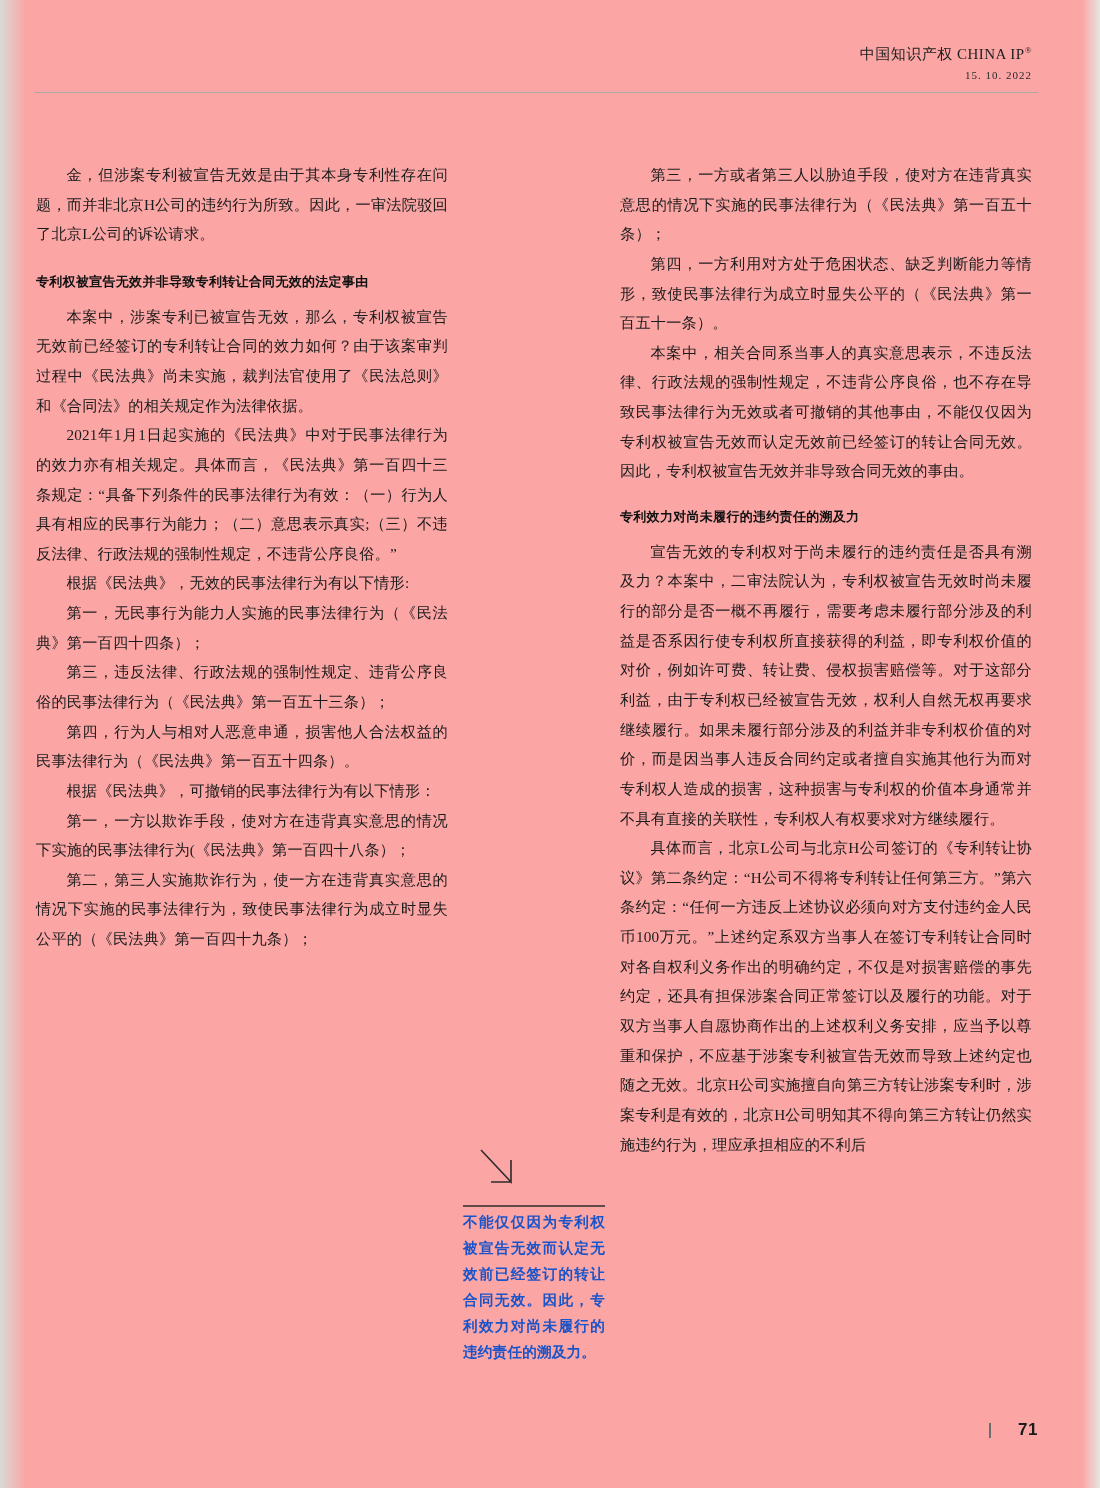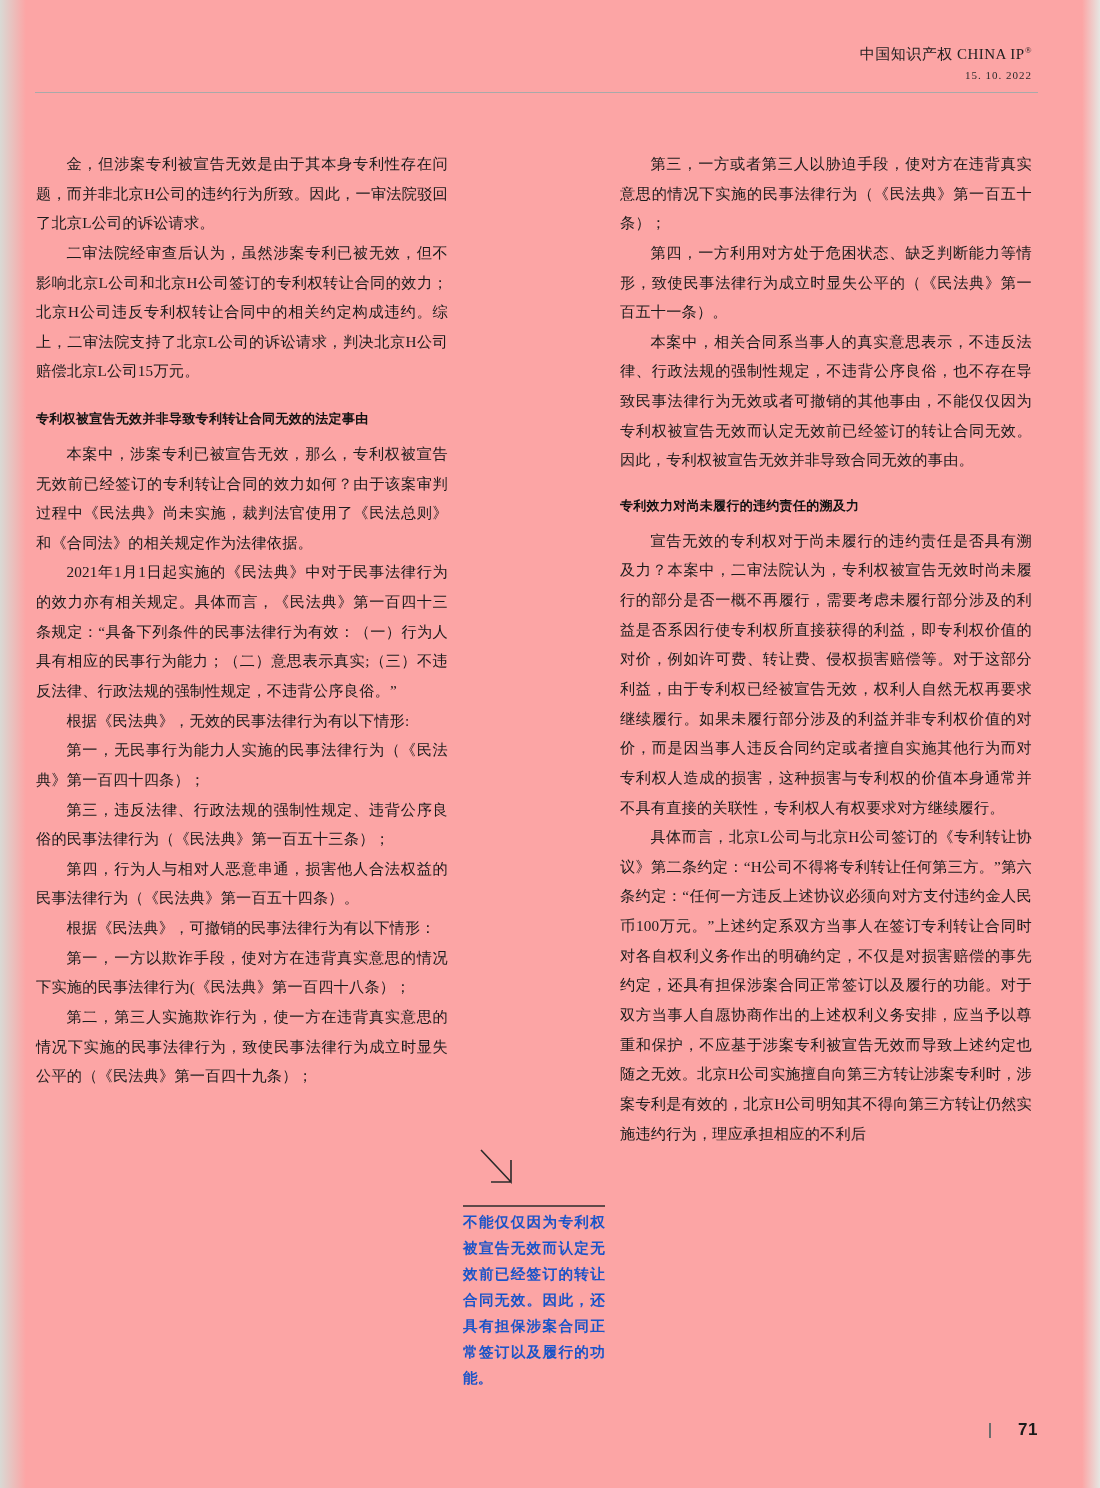--- a/index.html
+++ b/index.html
@@ -66,21 +66,21 @@
     top: 92px;
     left: 35px;
     right: 62px;
     height: 1px;
     background: #a9a9a9;
   }
 
   
   .col {
     position: absolute;
-    top: 149px;
+    top: 160px;
     width: 412px;
     font-size: 15.2px;
     line-height: 1.95;
     text-align: justify;
     text-justify: inter-ideograph;
     letter-spacing: 0.2px;
   }
   .col.left  { left: 36px; }
   .col.right { left: 620px; }
 
@@ -155,21 +155,20 @@
     <div class="brand">
       <span>中国知识产权</span>
       <span>CHINA IP</span><sup>®</sup>
     </div>
     <div class="date">15. 10. 2022</div>
   </div>
   <div class="header-rule"></div>
 
   <div class="col left">
     <p>金，但涉案专利被宣告无效是由于其本身专利性存在问题，而并非北京H公司的违约行为所致。因此，一审法院驳回了北京L公司的诉讼请求。</p>
-    <p>二审法院经审查后认为，虽然涉案专利已被无效，但不影响北京L公司和北京H公司签订的专利权转让合同的效力；北京H公司违反专利权转让合同中的相关约定构成违约。综上，二审法院支持了北京L公司的诉讼请求，判决北京H公司赔偿北京L公司15万元。</p>
 
     <h2 class="section">专利权被宣告无效并非导致专利转让合同无效的法定事由</h2>
 
     <p>本案中，涉案专利已被宣告无效，那么，专利权被宣告无效前已经签订的专利转让合同的效力如何？由于该案审判过程中《民法典》尚未实施，裁判法官使用了《民法总则》和《合同法》的相关规定作为法律依据。</p>
     <p>2021年1月1日起实施的《民法典》中对于民事法律行为的效力亦有相关规定。具体而言，《民法典》第一百四十三条规定：“具备下列条件的民事法律行为有效：（一）行为人具有相应的民事行为能力；（二）意思表示真实;（三）不违反法律、行政法规的强制性规定，不违背公序良俗。”</p>
     <p>根据《民法典》，无效的民事法律行为有以下情形:</p>
     <p>第一，无民事行为能力人实施的民事法律行为（《民法典》第一百四十四条）；</p>
     <p>第三，违反法律、行政法规的强制性规定、违背公序良俗的民事法律行为（《民法典》第一百五十三条）；</p>
     <p>第四，行为人与相对人恶意串通，损害他人合法权益的民事法律行为（《民法典》第一百五十四条）。</p>
     <p>根据《民法典》，可撤销的民事法律行为有以下情形：</p>
@@ -188,21 +187,21 @@
     <p>具体而言，北京L公司与北京H公司签订的《专利转让协议》第二条约定：“H公司不得将专利转让任何第三方。”第六条约定：“任何一方违反上述协议必须向对方支付违约金人民币100万元。”上述约定系双方当事人在签订专利转让合同时对各自权利义务作出的明确约定，不仅是对损害赔偿的事先约定，还具有担保涉案合同正常签订以及履行的功能。对于双方当事人自愿协商作出的上述权利义务安排，应当予以尊重和保护，不应基于涉案专利被宣告无效而导致上述约定也随之无效。北京H公司实施擅自向第三方转让涉案专利时，涉案专利是有效的，北京H公司明知其不得向第三方转让仍然实施违约行为，理应承担相应的不利后</p>
   </div>
 
   <div class="pullquote">
     <div class="mark">
       <svg width="142" height="62" viewBox="0 0 142 62" xmlns="http://www.w3.org/2000/svg">
         <path d="M18 2 L48 34 L48 12 M48 34 L28 34" fill="none" stroke="#2b2b2b" stroke-width="1.6"></path>
         <line x1="0" y1="58" x2="142" y2="58" stroke="#2b2b2b" stroke-width="1.6"></line>
       </svg>
     </div>
-    <div class="qtext">不能仅仅因为专利权被宣告无效而认定无效前已经签订的转让合同无效。因此，还具有担保涉案合同正常签订以及履行的功能。</div>
+    <div class="qtext">不能仅仅因为专利权被宣告无效而认定无效前已经签订的转让合同无效。因此，专利效力对尚未履行的违约责任的溯及力。</div>
   </div>
 
   <div class="footer">
     <div class="bar"></div>
     <div class="pageno">71</div>
   </div>
 
 </div>
 
 </body></html>

